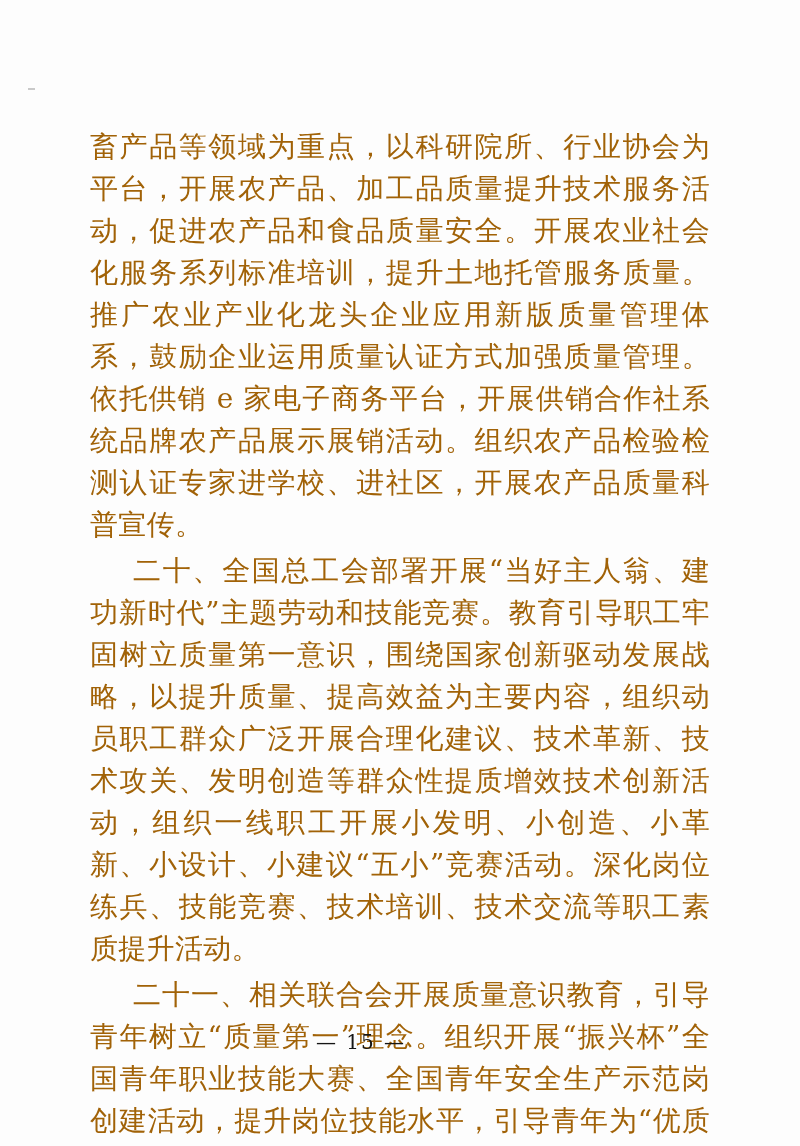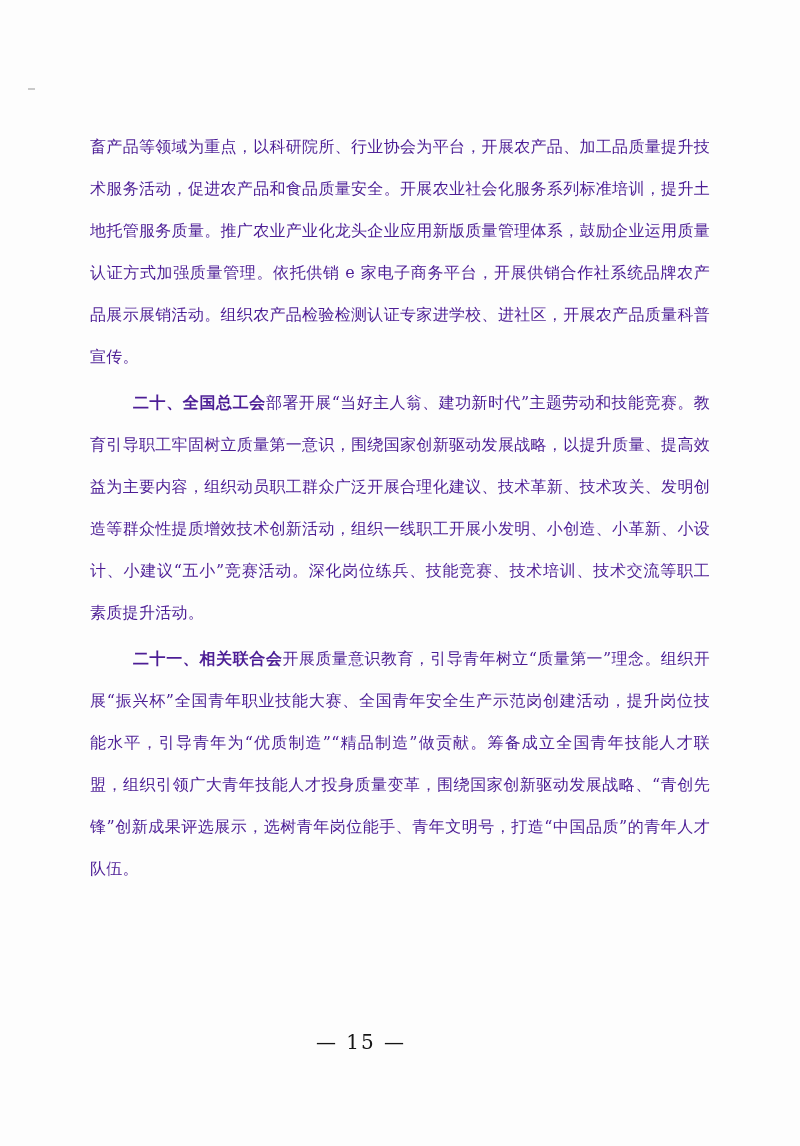--- a/index.html
+++ b/index.html
@@ -22,32 +22,32 @@
     box-sizing: border-box;
   }
   .content {
     position: absolute;
     left: 90px;
     top: 126px;
     width: 620px;
   }
   .para {
     margin: 0 0 4px 0;
-    font-size: 16px;
+    font-size: 28px;
     line-height: 42px;
     text-align: justify;
     text-justify: inter-ideograph;
     letter-spacing: 0.3px;
-    color: #4c1d95;
+    color: #a16207;
   }
   .para.indent {
     text-indent: 43px;
   }
   .para .lead {
-    font-weight: bold;
+    font-weight: normal;
     letter-spacing: 0.5px;
   }
   .page-number {
     position: absolute;
     left: 0;
     right: 78px;
     bottom: 92px;
     text-align: center;
     font-size: 20px;
     letter-spacing: 2px;

